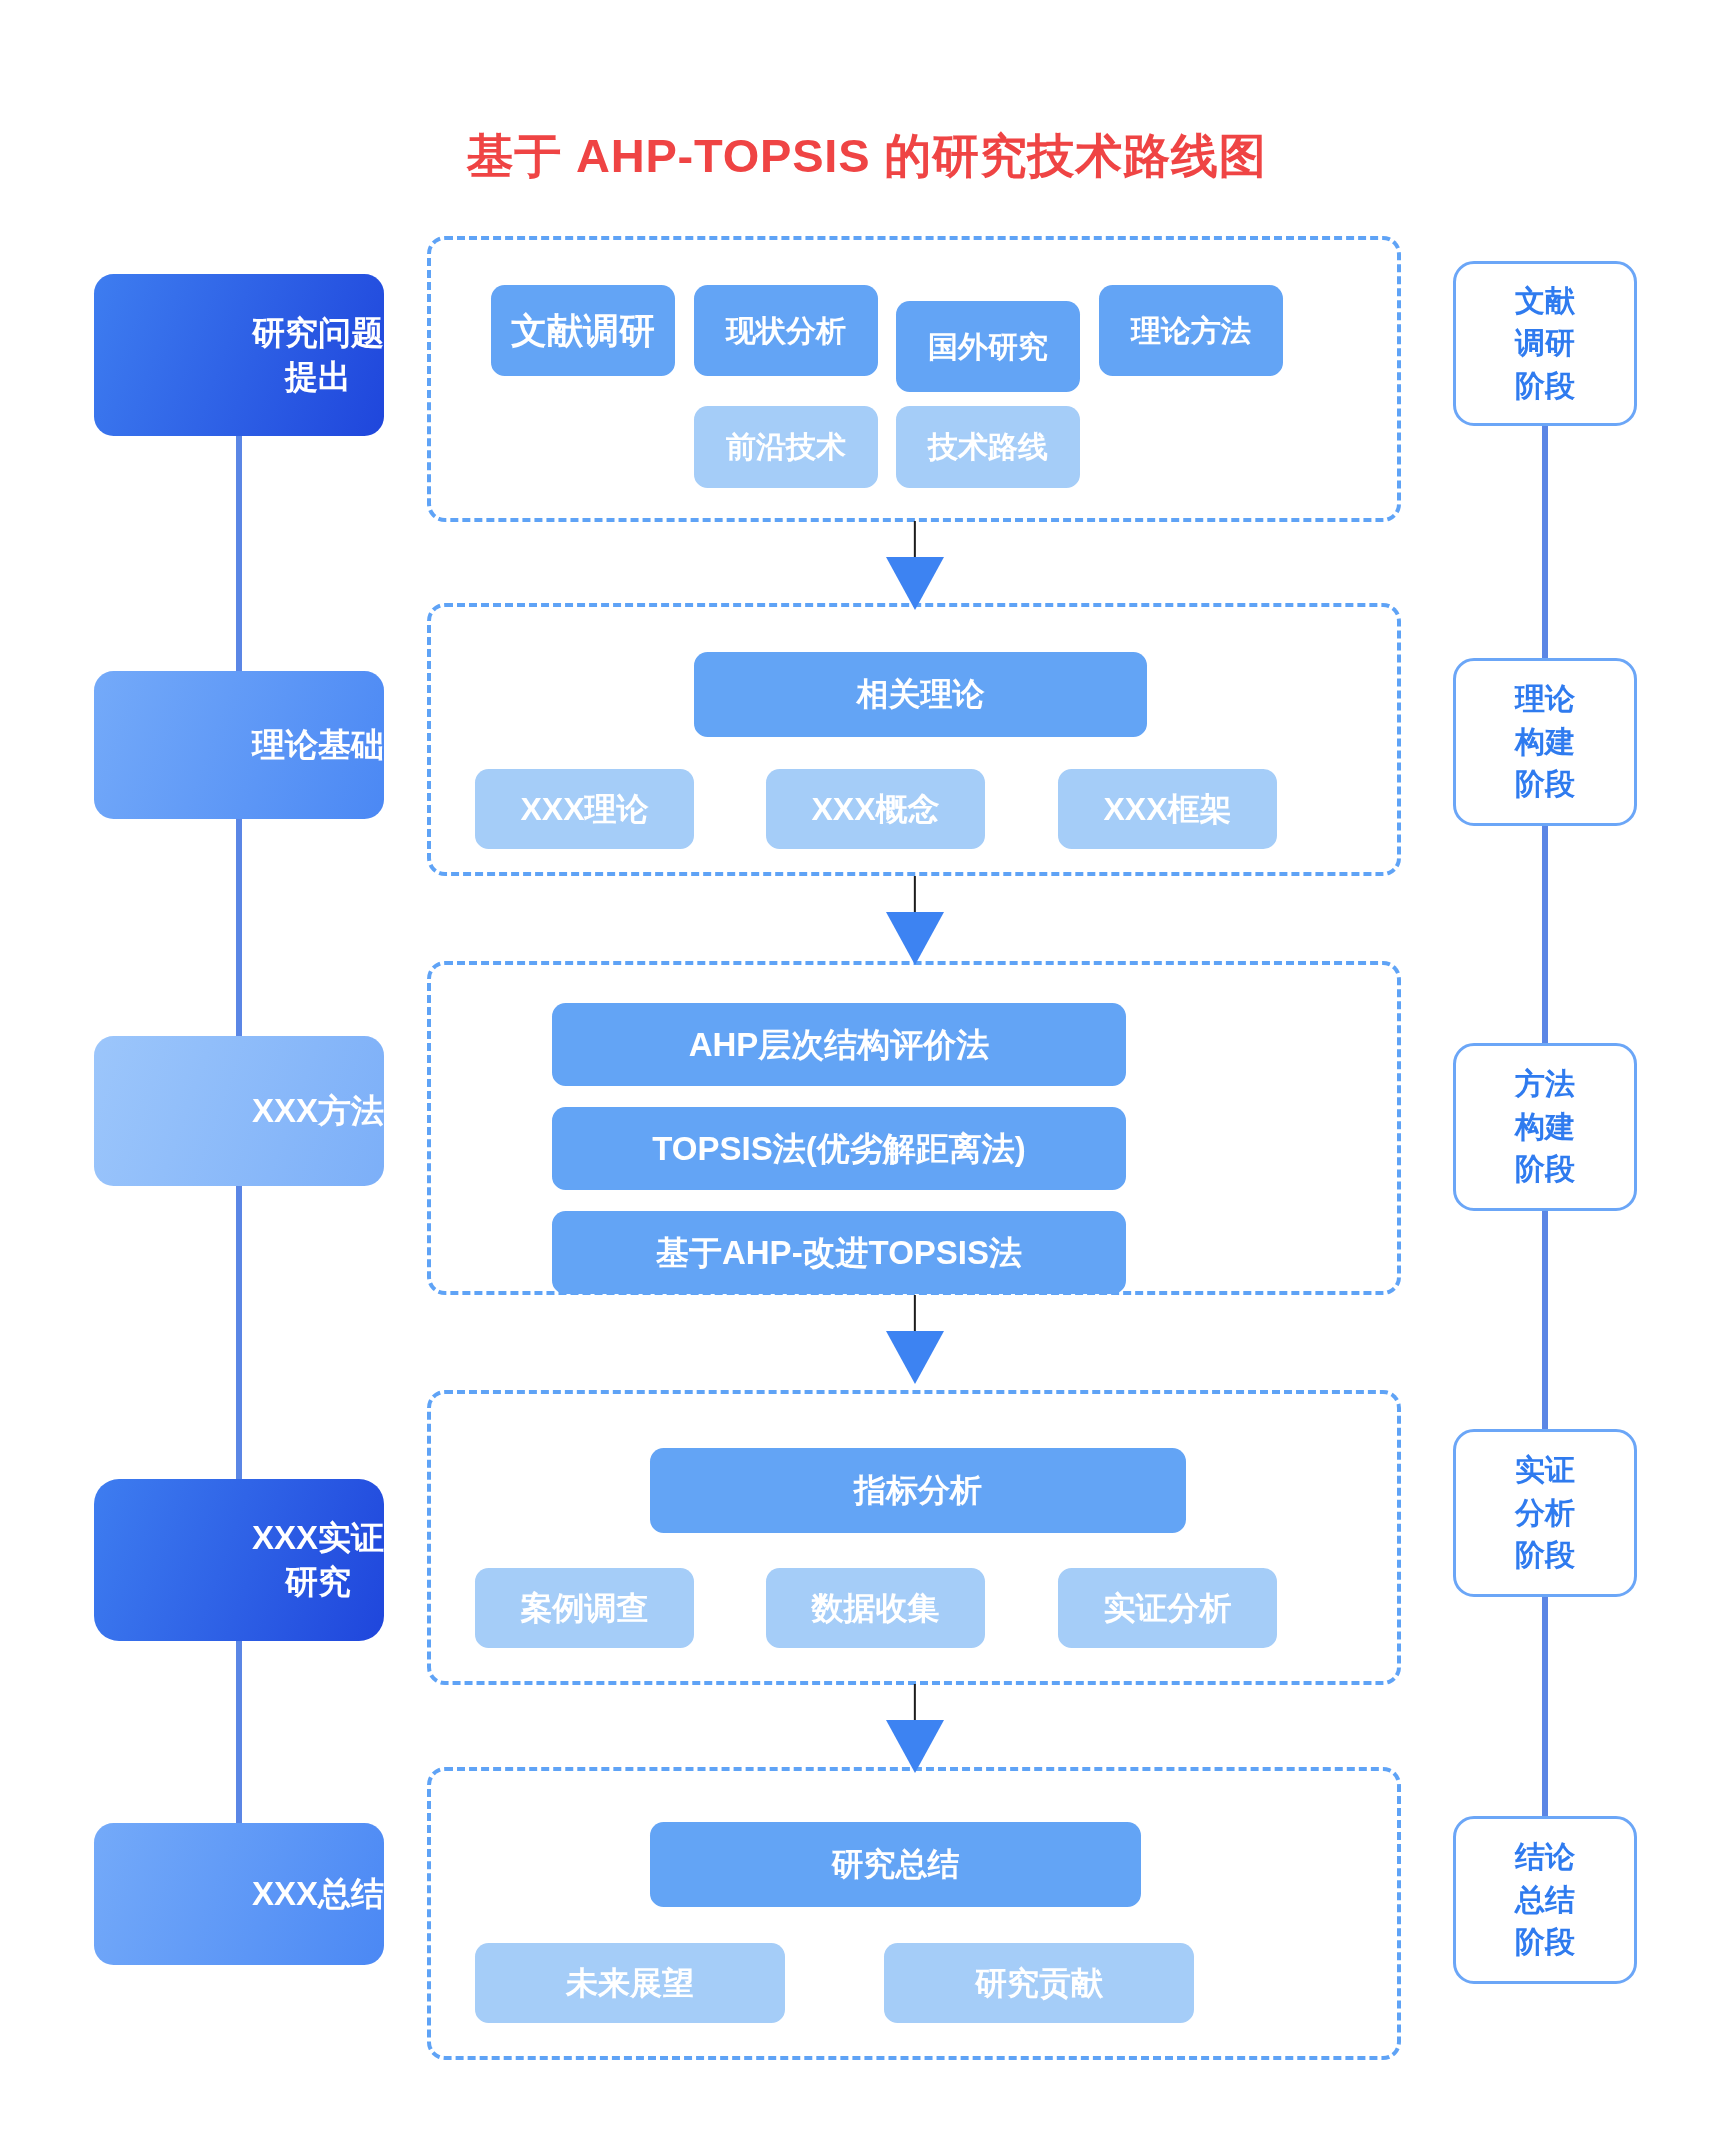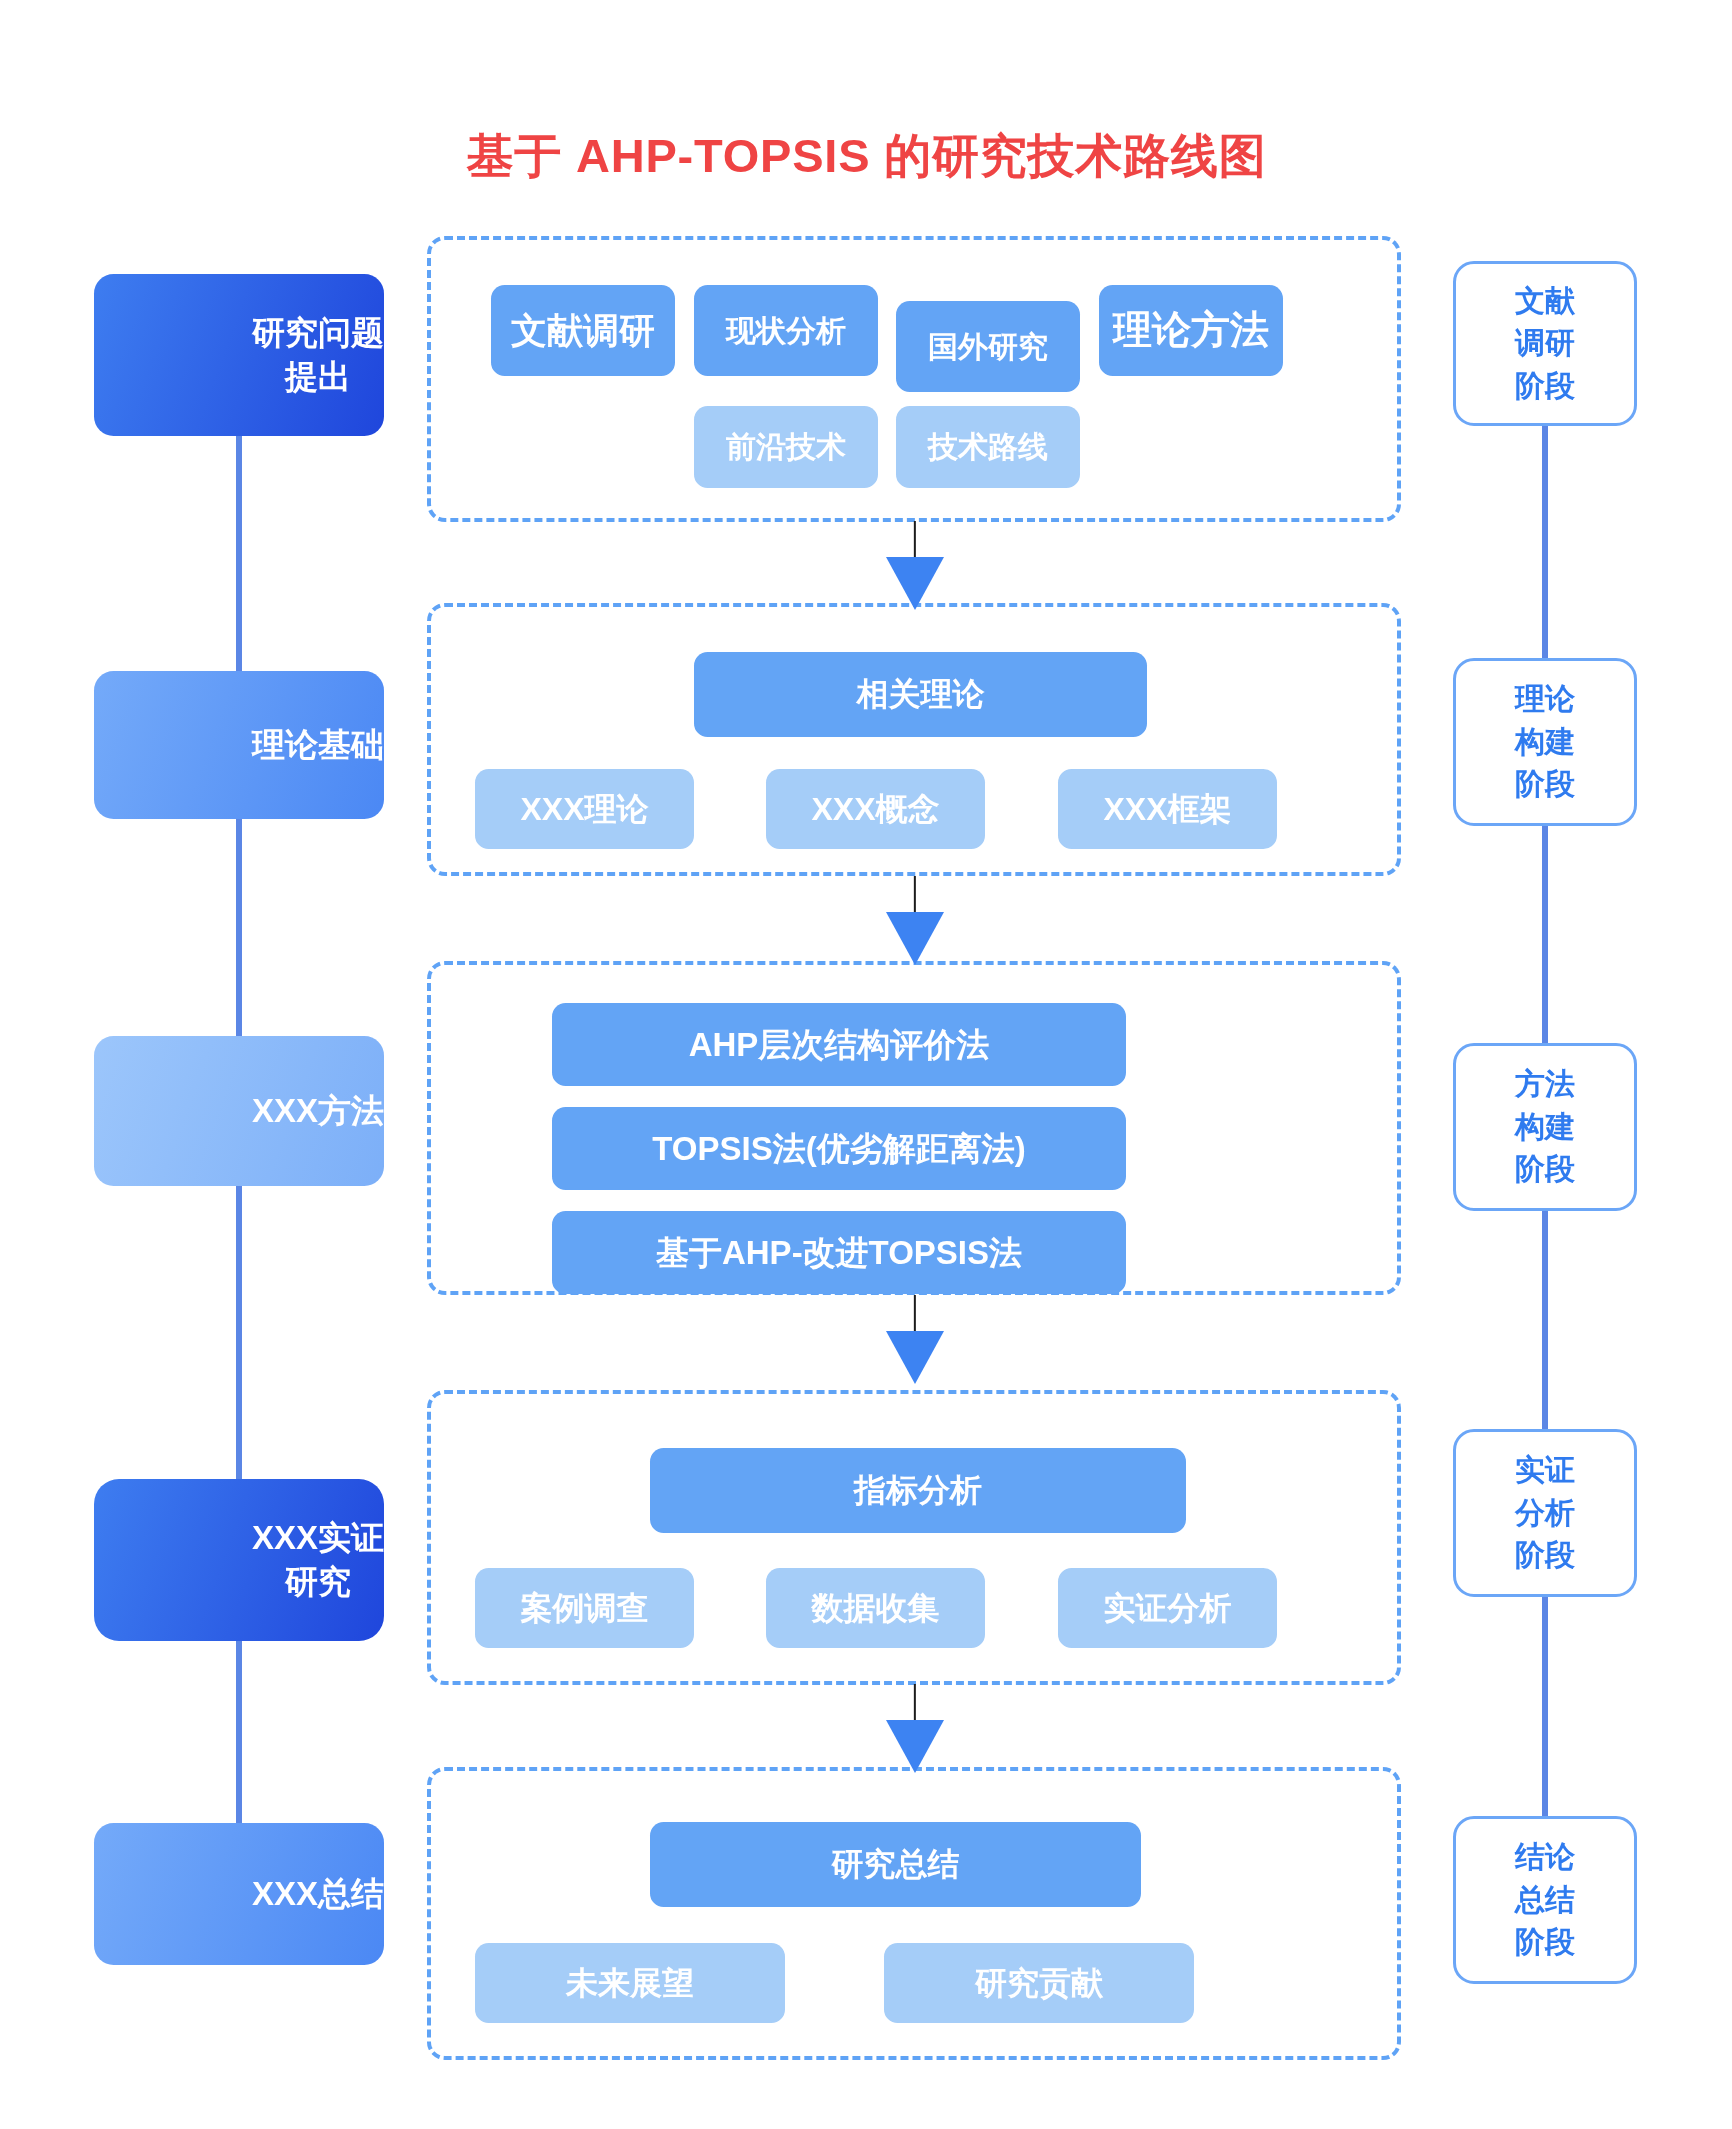--- a/index.html
+++ b/index.html
@@ -175,21 +175,21 @@
   <div class="right-box" style="top:1816px; height:168px;">
       <span style="white-space:pre-line">结论
 总结
 阶段</span>
     </div>
 
   <div class="group" style="top:236px; height:286px;">
     <div class="node med" style="left:60px; top:45px; width:184px; height:91px; font-size:36px;">文献调研</div>
     <div class="node med" style="left:263px; top:45px; width:184px; height:91px; font-size:30px;">现状分析</div>
     <div class="node med" style="left:465px; top:45px; width:184px; height:91px; font-size:30px;margin-top:16px;">国外研究</div>
-    <div class="node med" style="left:668px; top:45px; width:184px; height:91px; font-size:39px;">理论方法</div>
+    <div class="node med" style="left:668px; top:45px; width:184px; height:91px; font-size:30px;">理论方法</div>
 
     <div class="node soft" style="left:263px; top:166px; width:184px; height:82px; font-size:30px;">前沿技术</div>
     <div class="node soft" style="left:465px; top:166px; width:184px; height:82px; font-size:30px;">技术路线</div>
   </div>
 
   <div class="arrow-wrap" style="left:854px; top:521px; width:121px; height:91px;">
     <div class="arrow-stem" style="height:42px;"></div>
     <div class="arrow-head" style="top:36px;"></div>
   </div>
 

